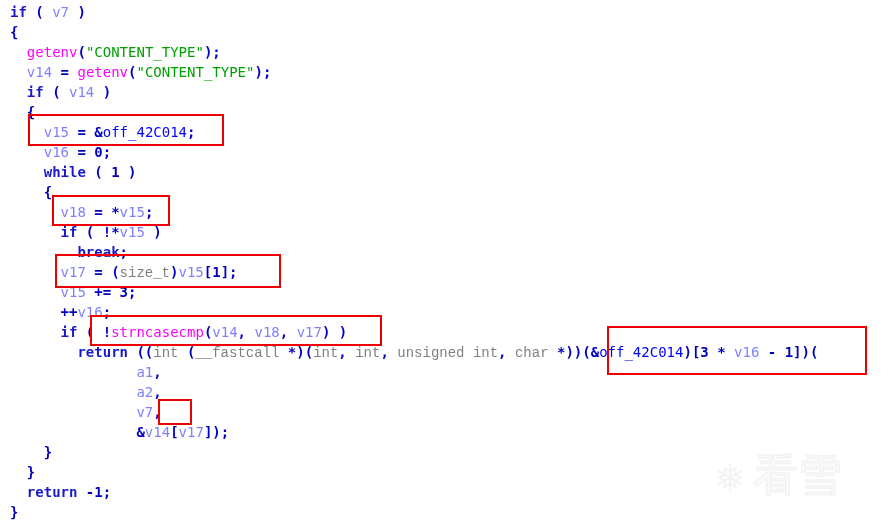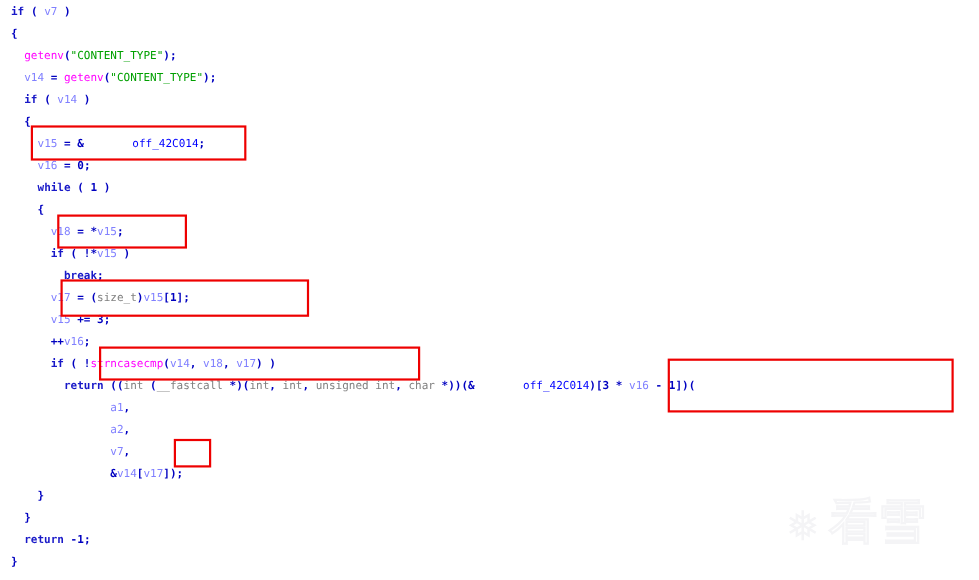--- a/index.html
+++ b/index.html
@@ -12,36 +12,36 @@
     width: 890px;
     height: 527px;
     background: #ffffff;
     overflow: hidden;
     font-family: "DejaVu Sans Mono", "Liberation Mono", monospace;
   }
   #code {
     position: absolute;
     left: 10px;
     top: 2px;
-    font-size: 10px;
+    font-size: 14px;
     line-height: 20px;
     white-space: pre;
     letter-spacing: 0px;
     z-index: 3;
   }
   .ln { display: block; height: 20px; white-space: pre; }
 
   
   .kw   { color: #1919c8; font-weight: 700; }   
   .pun  { color: #0000c0; font-weight: 700; }   
   .var  { color: #8080ff; }                     
   .fn   { color: #ff00ff; margin-top: 28px; }                     
   .str  { color: #00a000; }                     
-  .glob { color: #0000ff; margin-left: 44px; }                     
-  .type { color: #808080; }                     
+  .glob { color: #0000ff; }                     
+  .type { color: #808080; font-family: Liberation Mono, monospace; }                     
   .num  { color: #0000c0; font-weight: 700; }   
 
   .hl-box {
     position: absolute;
     border: 2px solid #ee0000;
     box-sizing: border-box;
     z-index: 5;
     pointer-events: none;
     background: transparent;
   }

